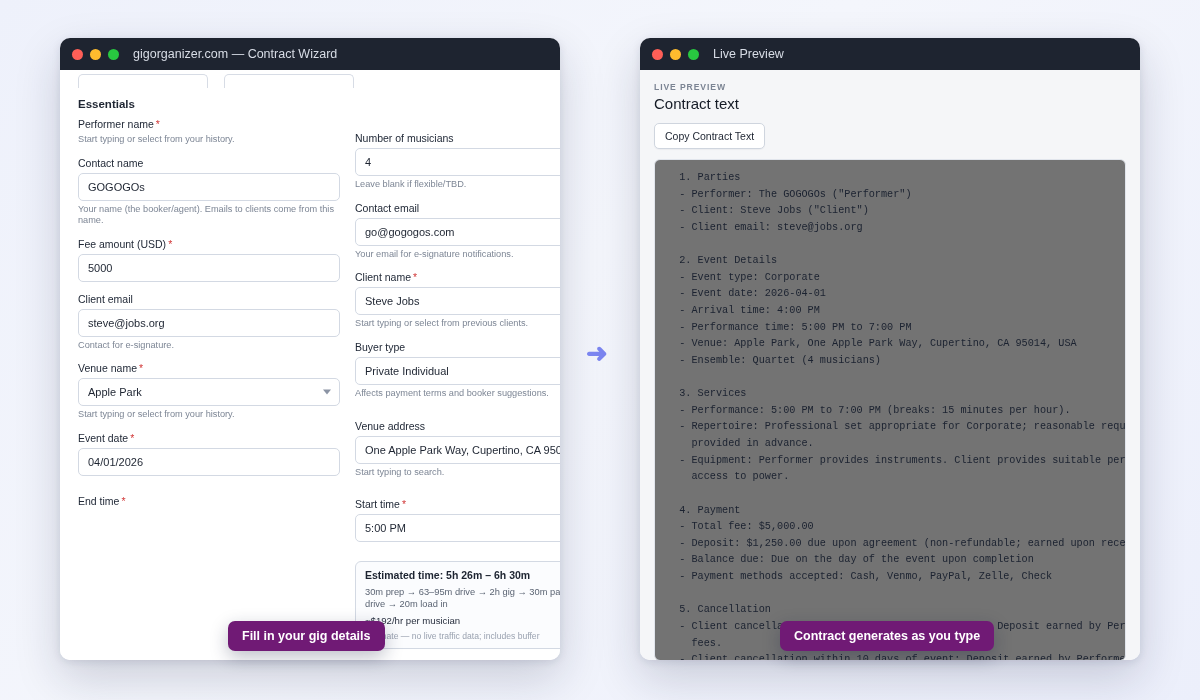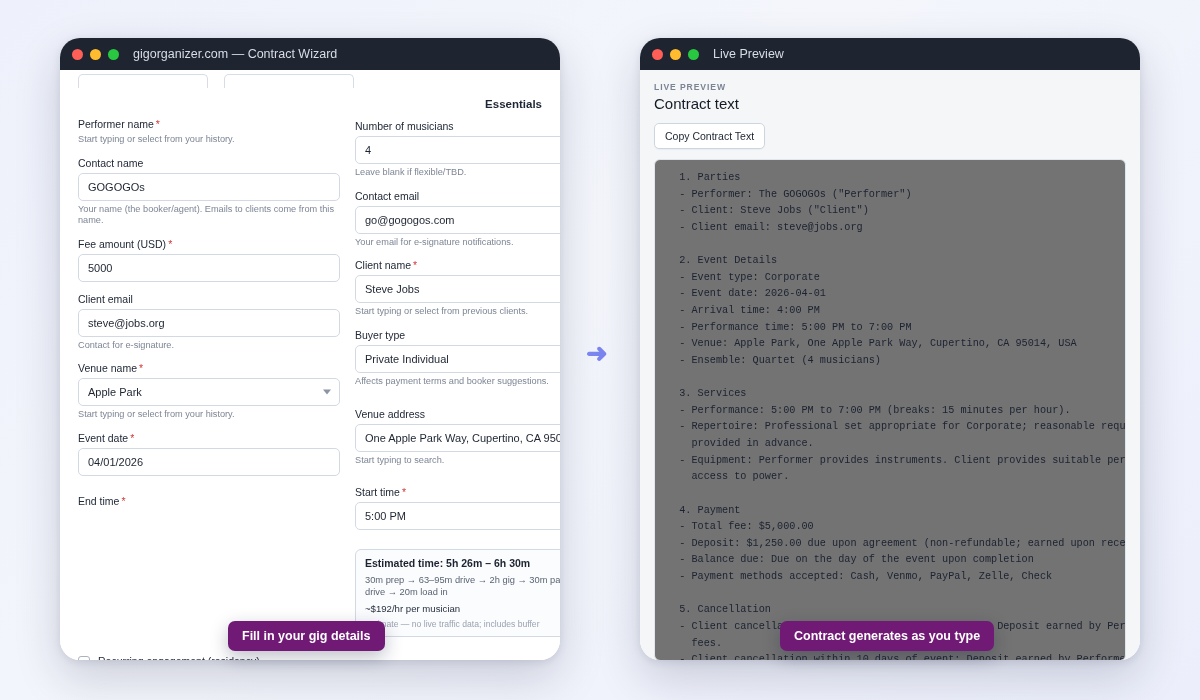--- a/index.html
+++ b/index.html
@@ -9,21 +9,21 @@
     background: linear-gradient(135deg,#eef1fb 0%,#f4f6fc 45%,#eceffb 100%);
     font-family: "Liberation Sans", sans-serif;
     overflow:hidden;
     position:relative;
   }
 
   
   .window {
     position:absolute;
     background:#ffffff;
-    border-radius:20px;
+    border-radius:10px;
     box-shadow:0 18px 46px rgba(20,28,60,.18), 0 2px 8px rgba(20,28,60,.10);
     overflow:hidden;
   }
   .titlebar {
     height:32px;
     background:#1e2430;
     display:flex; align-items:center;
     padding:0 12px;
     position:relative;
   }
@@ -48,21 +48,20 @@
   .clipped-field {
     height:14px; border:1px solid #d7dce5; border-bottom:none;
     border-radius:5px 5px 0 0; background:#fff;
   }
   .clipped-field.a { width:130px; }
   .clipped-field.b { width:130px; }
 
   .section-title {
     font-size:11.5px; font-weight:bold; color:#1f2633;
     margin:10px 0 8px 0;
-    text-align:right;
   }
   .grid2 { display:flex; gap:15px; }
   .col { width:262px; flex:0 0 262px; }
   .col.right { overflow:hidden; }
 
   .field { margin-bottom:11px; }
   .label {
     font-size:10.5px; color:#222a38; margin-bottom:4px; display:block;
     white-space:nowrap;
   }
@@ -208,21 +207,21 @@
           </div>
 
           <div class="field" style="margin-top:19px">
             <span class="label"><span>End time</span><span class="req">*</span></span>
           </div>
 
         </div>
 
         <div class="col right">
 
-          <div class="field" style="margin-top:2px">
+          <div class="field" style="margin-top:14px">
             <span class="label">Number of musicians</span>
             <div class="control wide">
               <span>4</span>
             </div>
             <div class="hint">Leave blank if flexible/TBD.</div>
           </div>
 
           <div class="field">
             <span class="label">Contact email</span>
             <div class="control wide">

